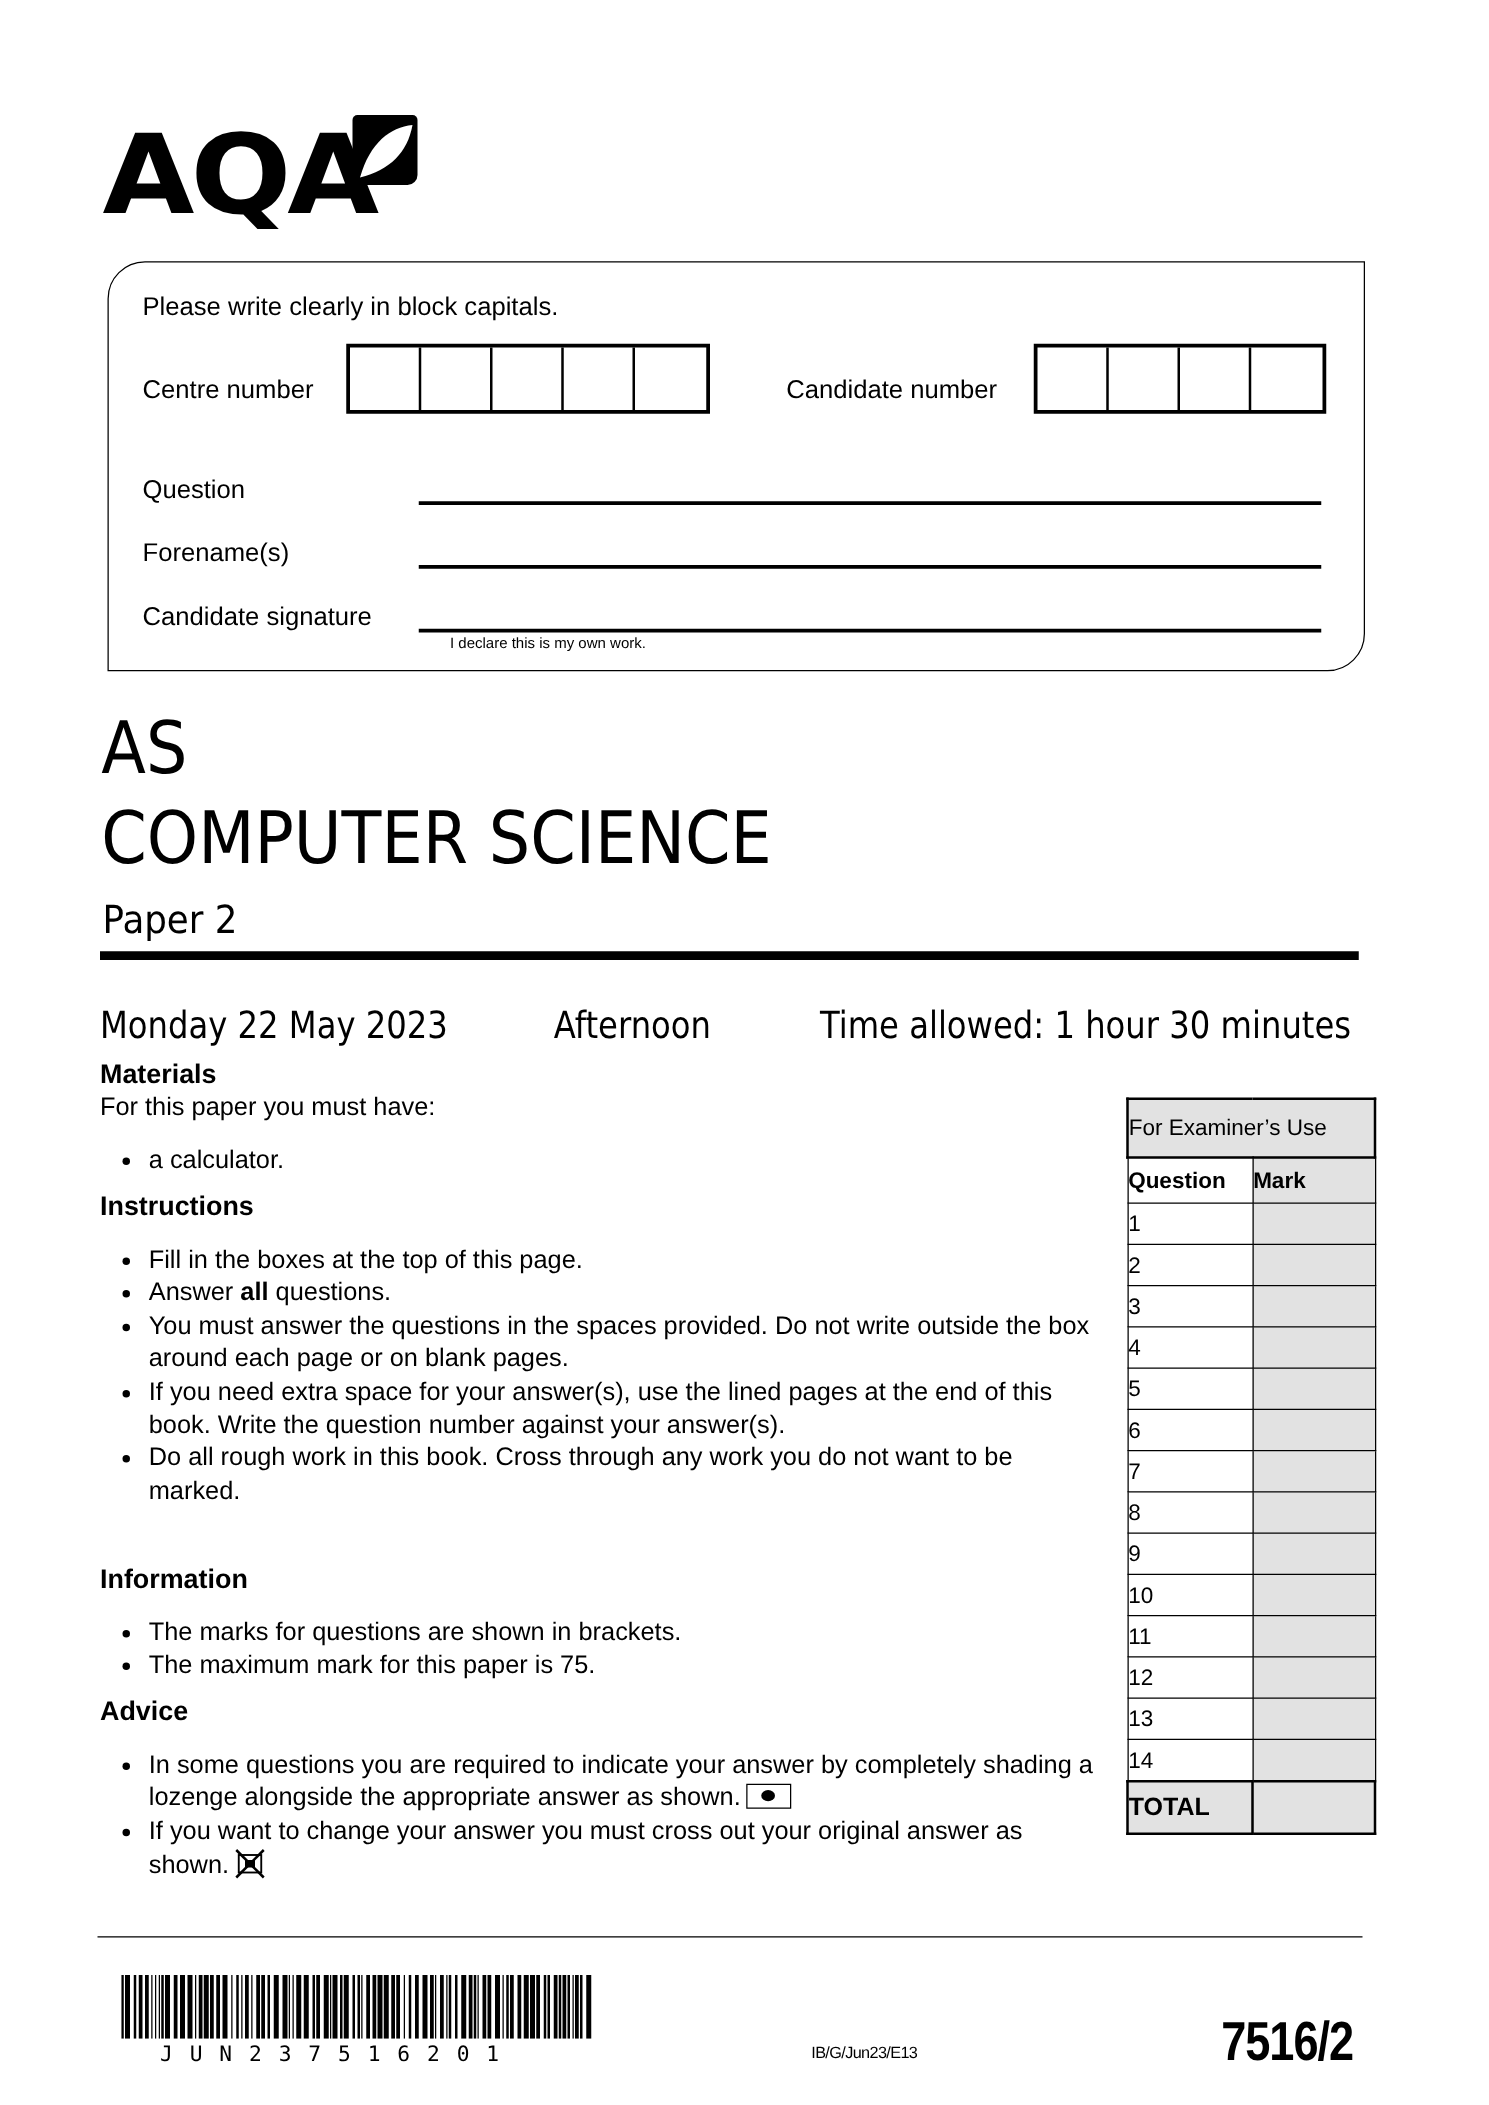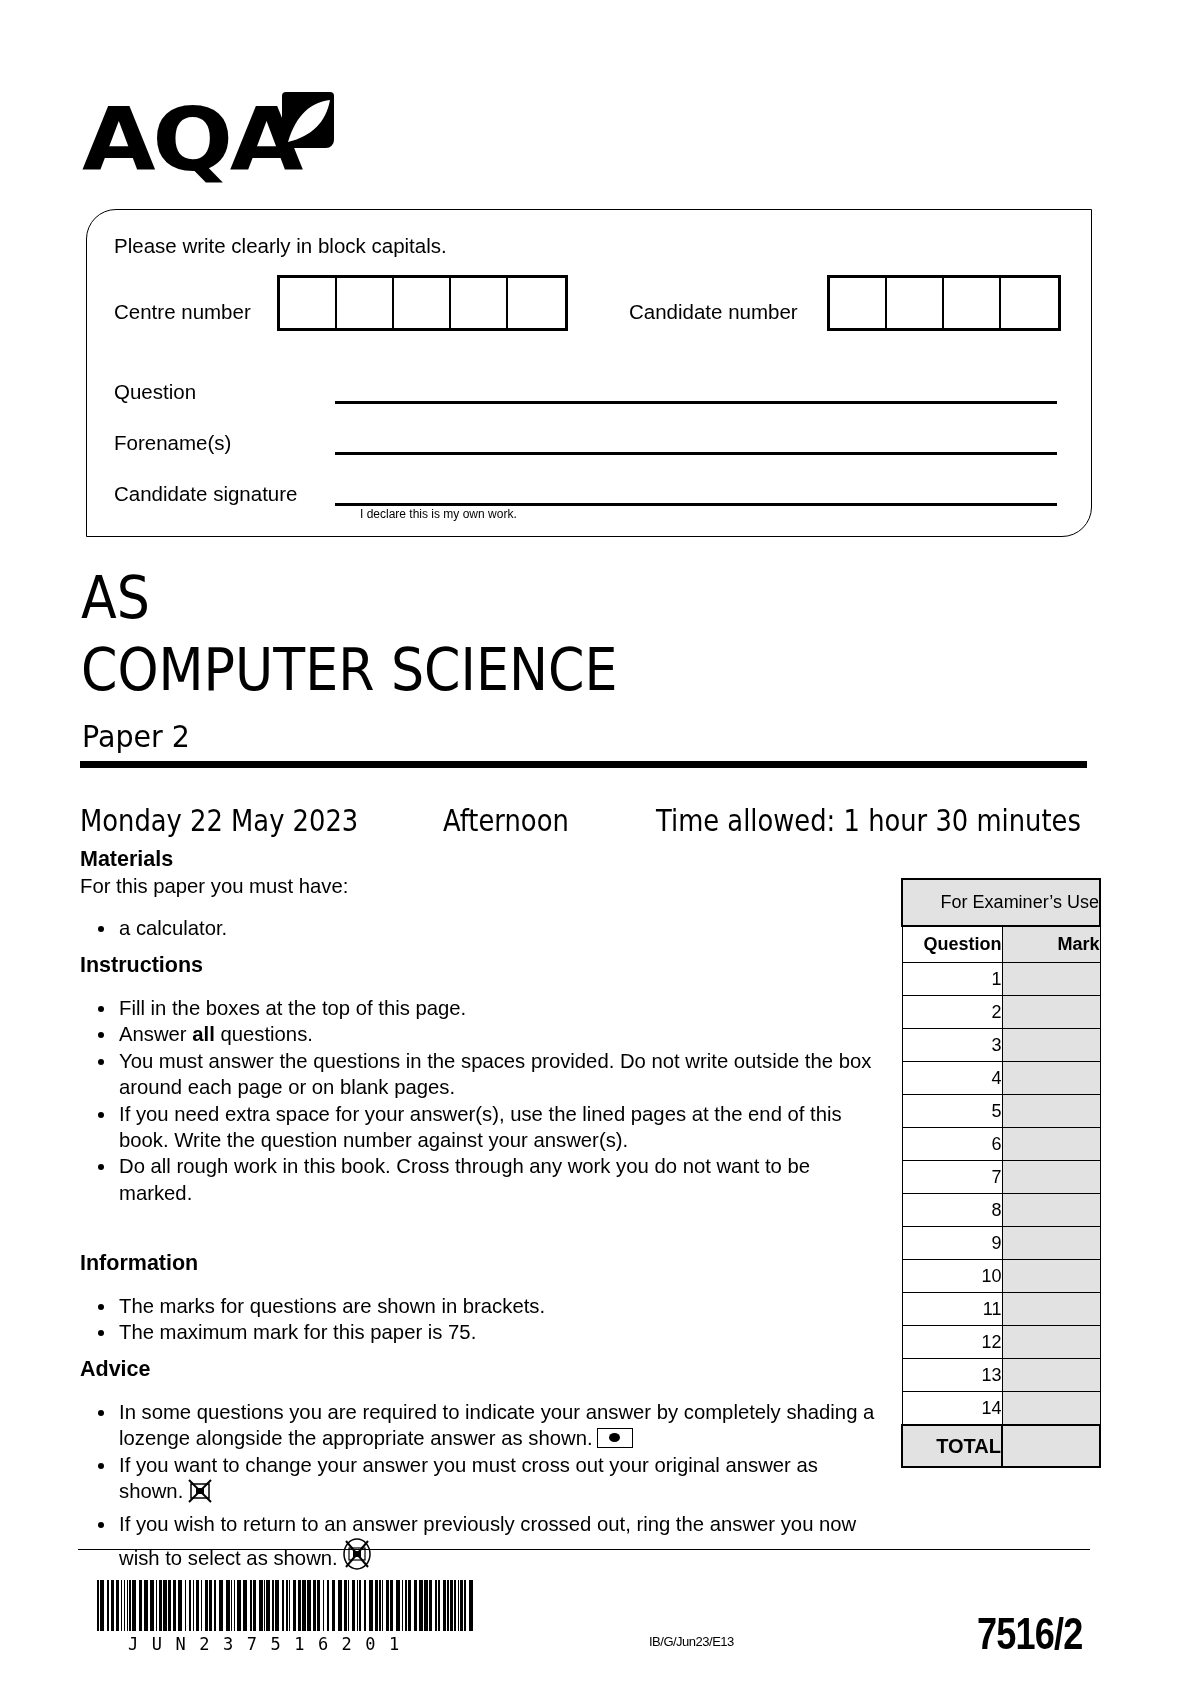--- a/index.html
+++ b/index.html
@@ -30,21 +30,21 @@
   .sec-head { left:80px; font-weight:bold; font-size:21.5px; line-height:26px; }
   .line { left:80px; font-size:20.3px; line-height:26.4px; white-space:nowrap; }
   .bullet-list { left:80px; width:790px; margin:16px; padding:0; list-style:none; font-size:20.3px; line-height:26.4px; }
   .bullet-list li { position:relative; padding-left:23px; }
   .bullet-list li::before { content:""; position:absolute; left:2px; top:11px; width:6px; height:6px; border-radius:50%; background:#000; }
   .lozenge { display:inline-block; width:36px; height:20px; border:1.5px solid #000; vertical-align:-3px; position:relative; margin-left:4px; box-sizing:border-box; }
   .lozenge::after { content:""; position:absolute; left:11px; top:4px; width:11px; height:9px; border-radius:50%; background:#000; }
   .xmark, .ringmark { display:inline-block; vertical-align:-6px; margin-left:4px; }
   
   .exam-table { left:901px; top:878px; width:200px; border-collapse:collapse; font-size:18px; }
-  .exam-table td { border:1.5px solid #000; text-align:right; padding:0; }
+  .exam-table td { border:1.5px solid #000; text-align:left; padding:0; }
   .exam-table .head { background:#e2e2e2; height:45px; border-width:2px; }
   .exam-table .colhead { height:35px;font-weight:bold; }
   .exam-table .q { background:#fff; height:32px; width:99px; }
   .exam-table .m { background:#e2e2e2; }
   .exam-table .total { background:#e2e2e2; height:40px; font-weight:bold; font-size:20px; border-width:2.5px; }
   .bottom-rule { left:78px; top:1549px; width:1012px; height:0; border-top:1.5px solid #000; }
   .barcode { left:97px; top:1580px; width:381px; height:51px; }
   .barcode-text { left:128px; top:1634px; font-family:"DejaVu Sans Mono", monospace; font-size:17px; letter-spacing:13.5px; }
   .ref-code { left:649px; top:1634px; font-size:13px; letter-spacing:-0.5px; }
   .paper-code { left:977px; top:1612px; font-weight:bold; font-size:44px; line-height:44px; transform:scaleX(0.82); transform-origin:left; letter-spacing:-1px; }
@@ -120,29 +120,20 @@
 
 <div class="abs sec-head" style="top:1356px;">Advice</div>
 <ul class="abs bullet-list" style="top:1383px;">
   <li><span>In some questions you are required to indicate your answer by completely shading a lozenge alongside the appropriate answer as shown.</span><span class="lozenge"></span></li>
   <li><span>If you want to change your answer you must cross out your original answer as shown.</span><span class="xmark">
     <svg width="26" height="26" viewBox="0 0 26 26">
           <rect x="4" y="6" width="18" height="14" fill="none" stroke="#000" stroke-width="1.5"></rect>
           <rect x="9" y="10" width="8" height="6" fill="#000"></rect>
           <line x1="2" y1="2" x2="24" y2="24" stroke="#000" stroke-width="2"></line>
           <line x1="24" y1="2" x2="2" y2="24" stroke="#000" stroke-width="2"></line>
-        </svg>
-  </span></li>
-  <li><span>If you wish to return to an answer previously crossed out, ring the answer you now wish to select as shown.</span><span class="ringmark">
-    <svg width="30" height="34" viewBox="0 0 30 34">
-          <ellipse cx="15" cy="17" rx="13" ry="15" fill="none" stroke="#000" stroke-width="1.5"></ellipse>
-          <rect x="7" y="11" width="16" height="12" fill="none" stroke="#000" stroke-width="1.2"></rect>
-          <rect x="11" y="14" width="8" height="6" fill="#000"></rect>
-          <line x1="4" y1="4" x2="26" y2="30" stroke="#000" stroke-width="2"></line>
-          <line x1="26" y1="4" x2="4" y2="30" stroke="#000" stroke-width="2"></line>
         </svg>
   </span></li>
 </ul>
 
 <table class="abs exam-table">
   <tbody id="exam-body">
     <tr>
         <td class="head" colspan="2">For Examiner’s Use</td>
       </tr>
     <tr>

